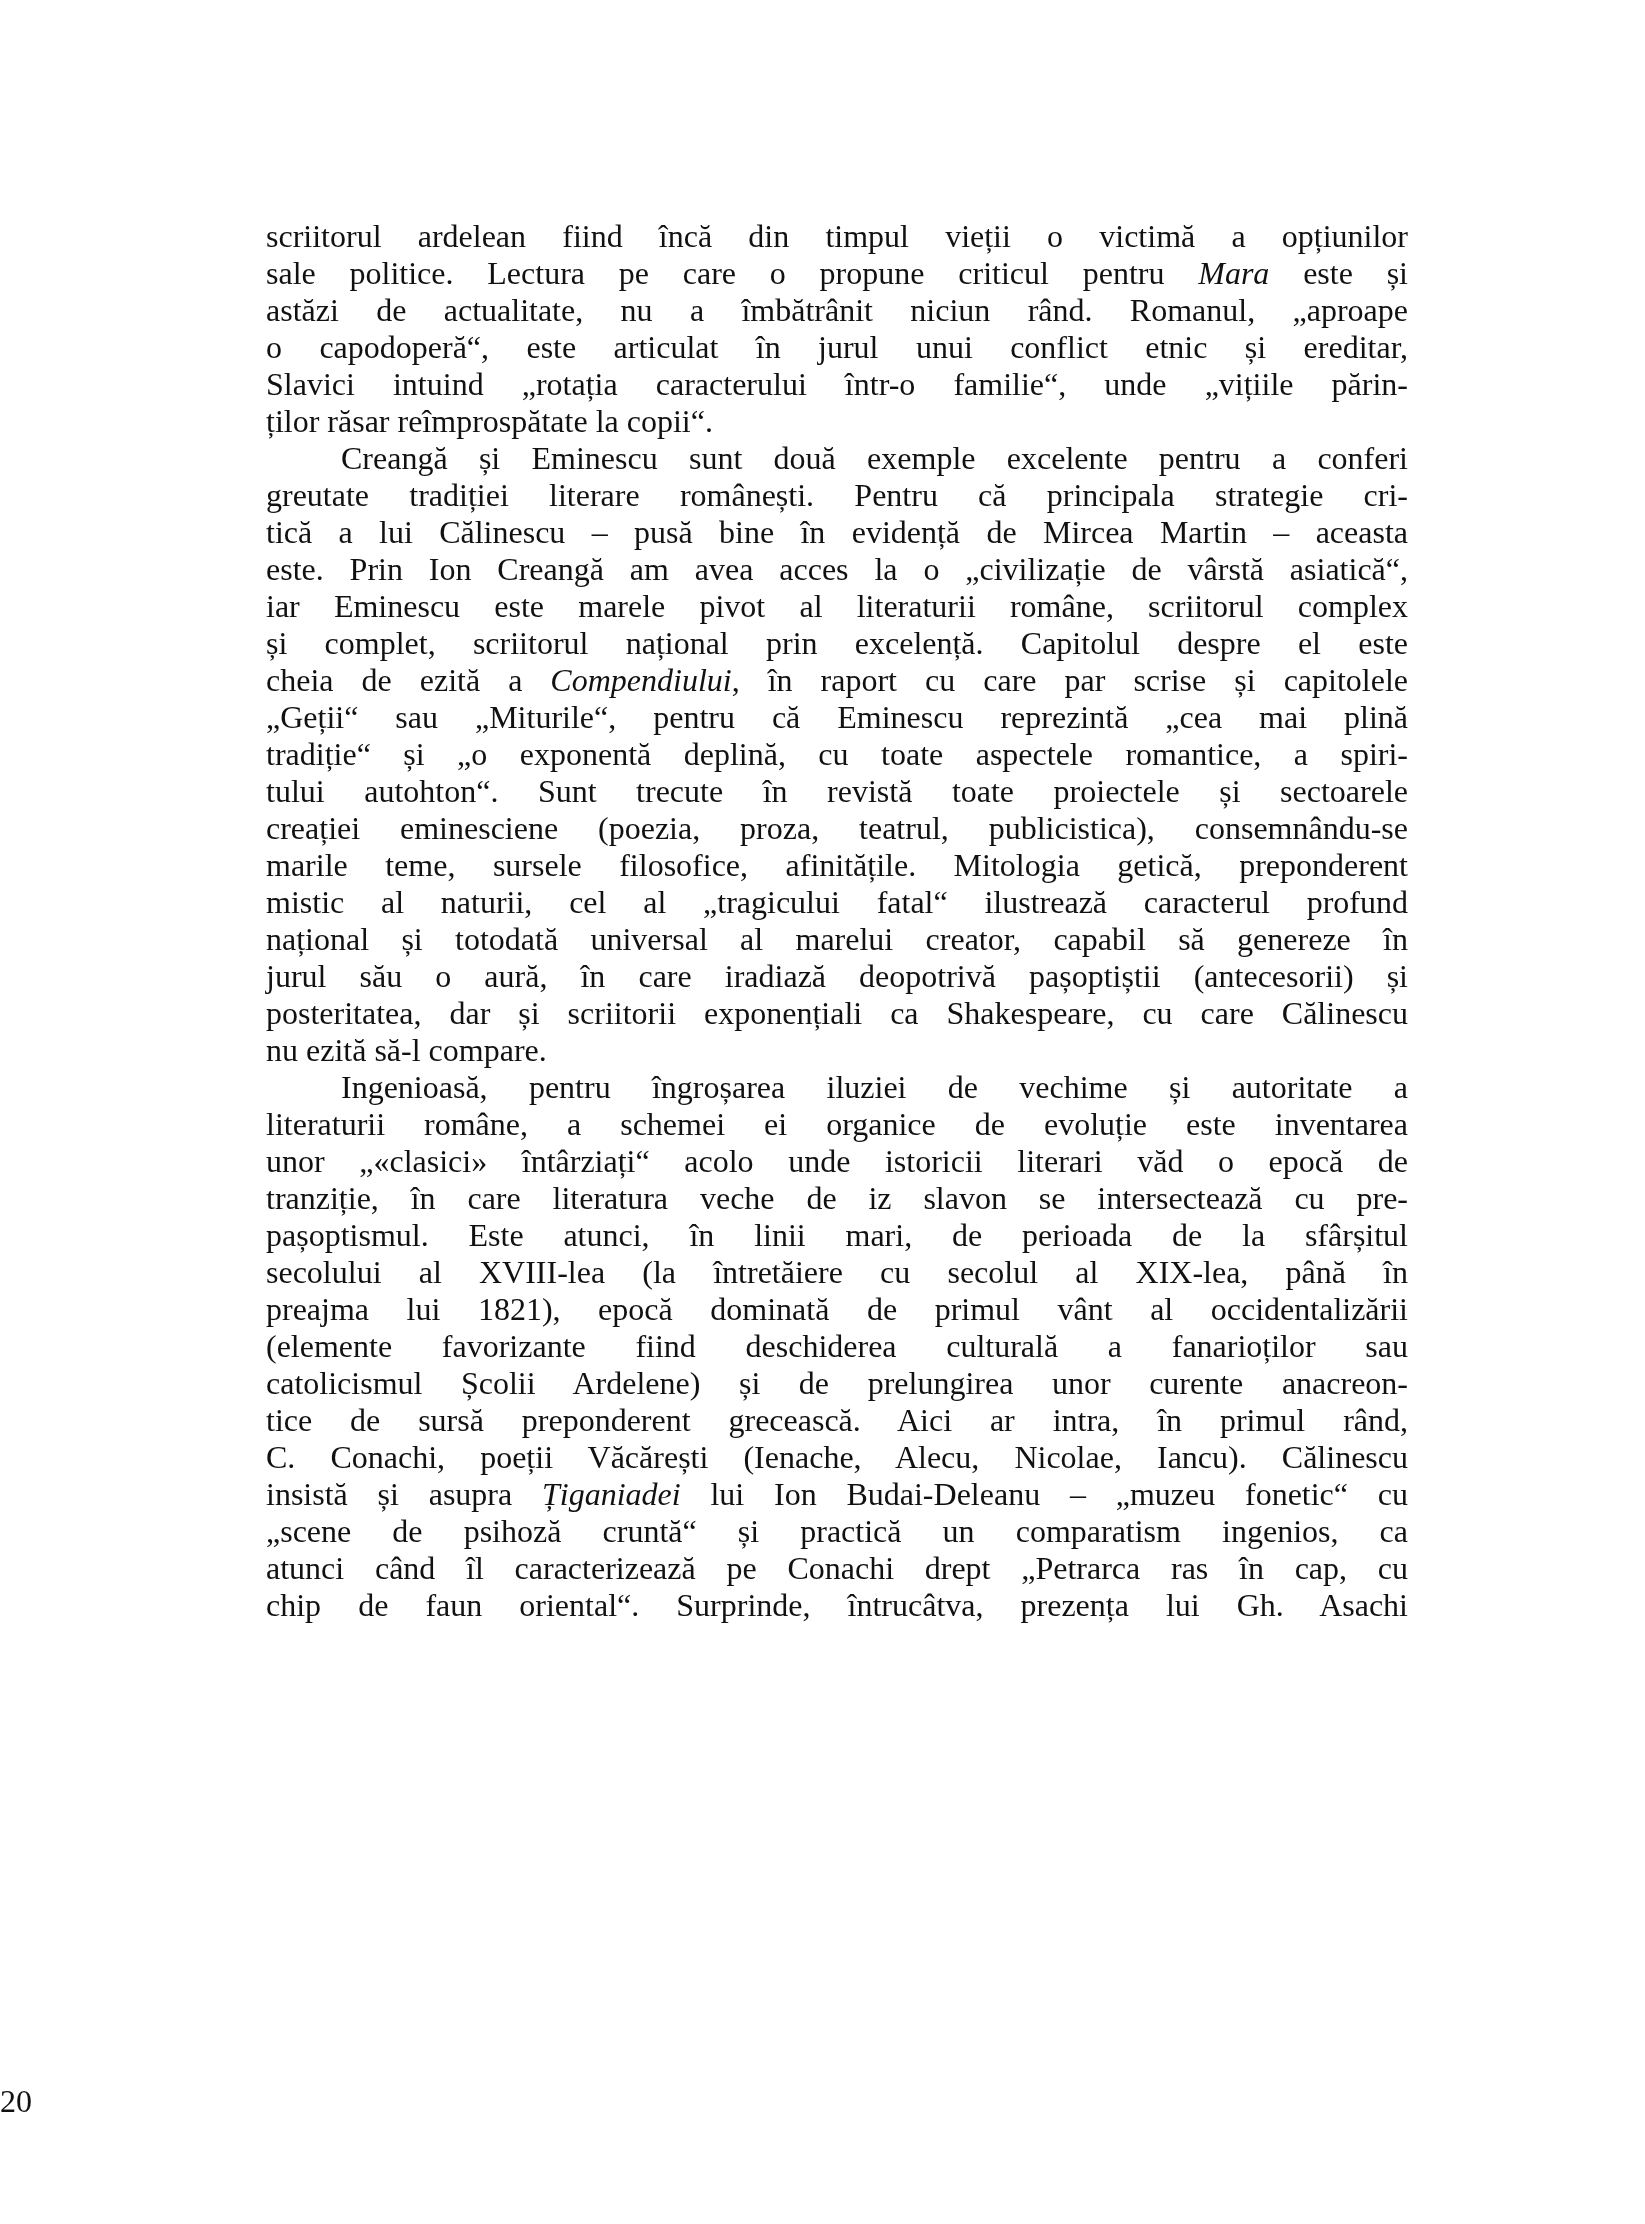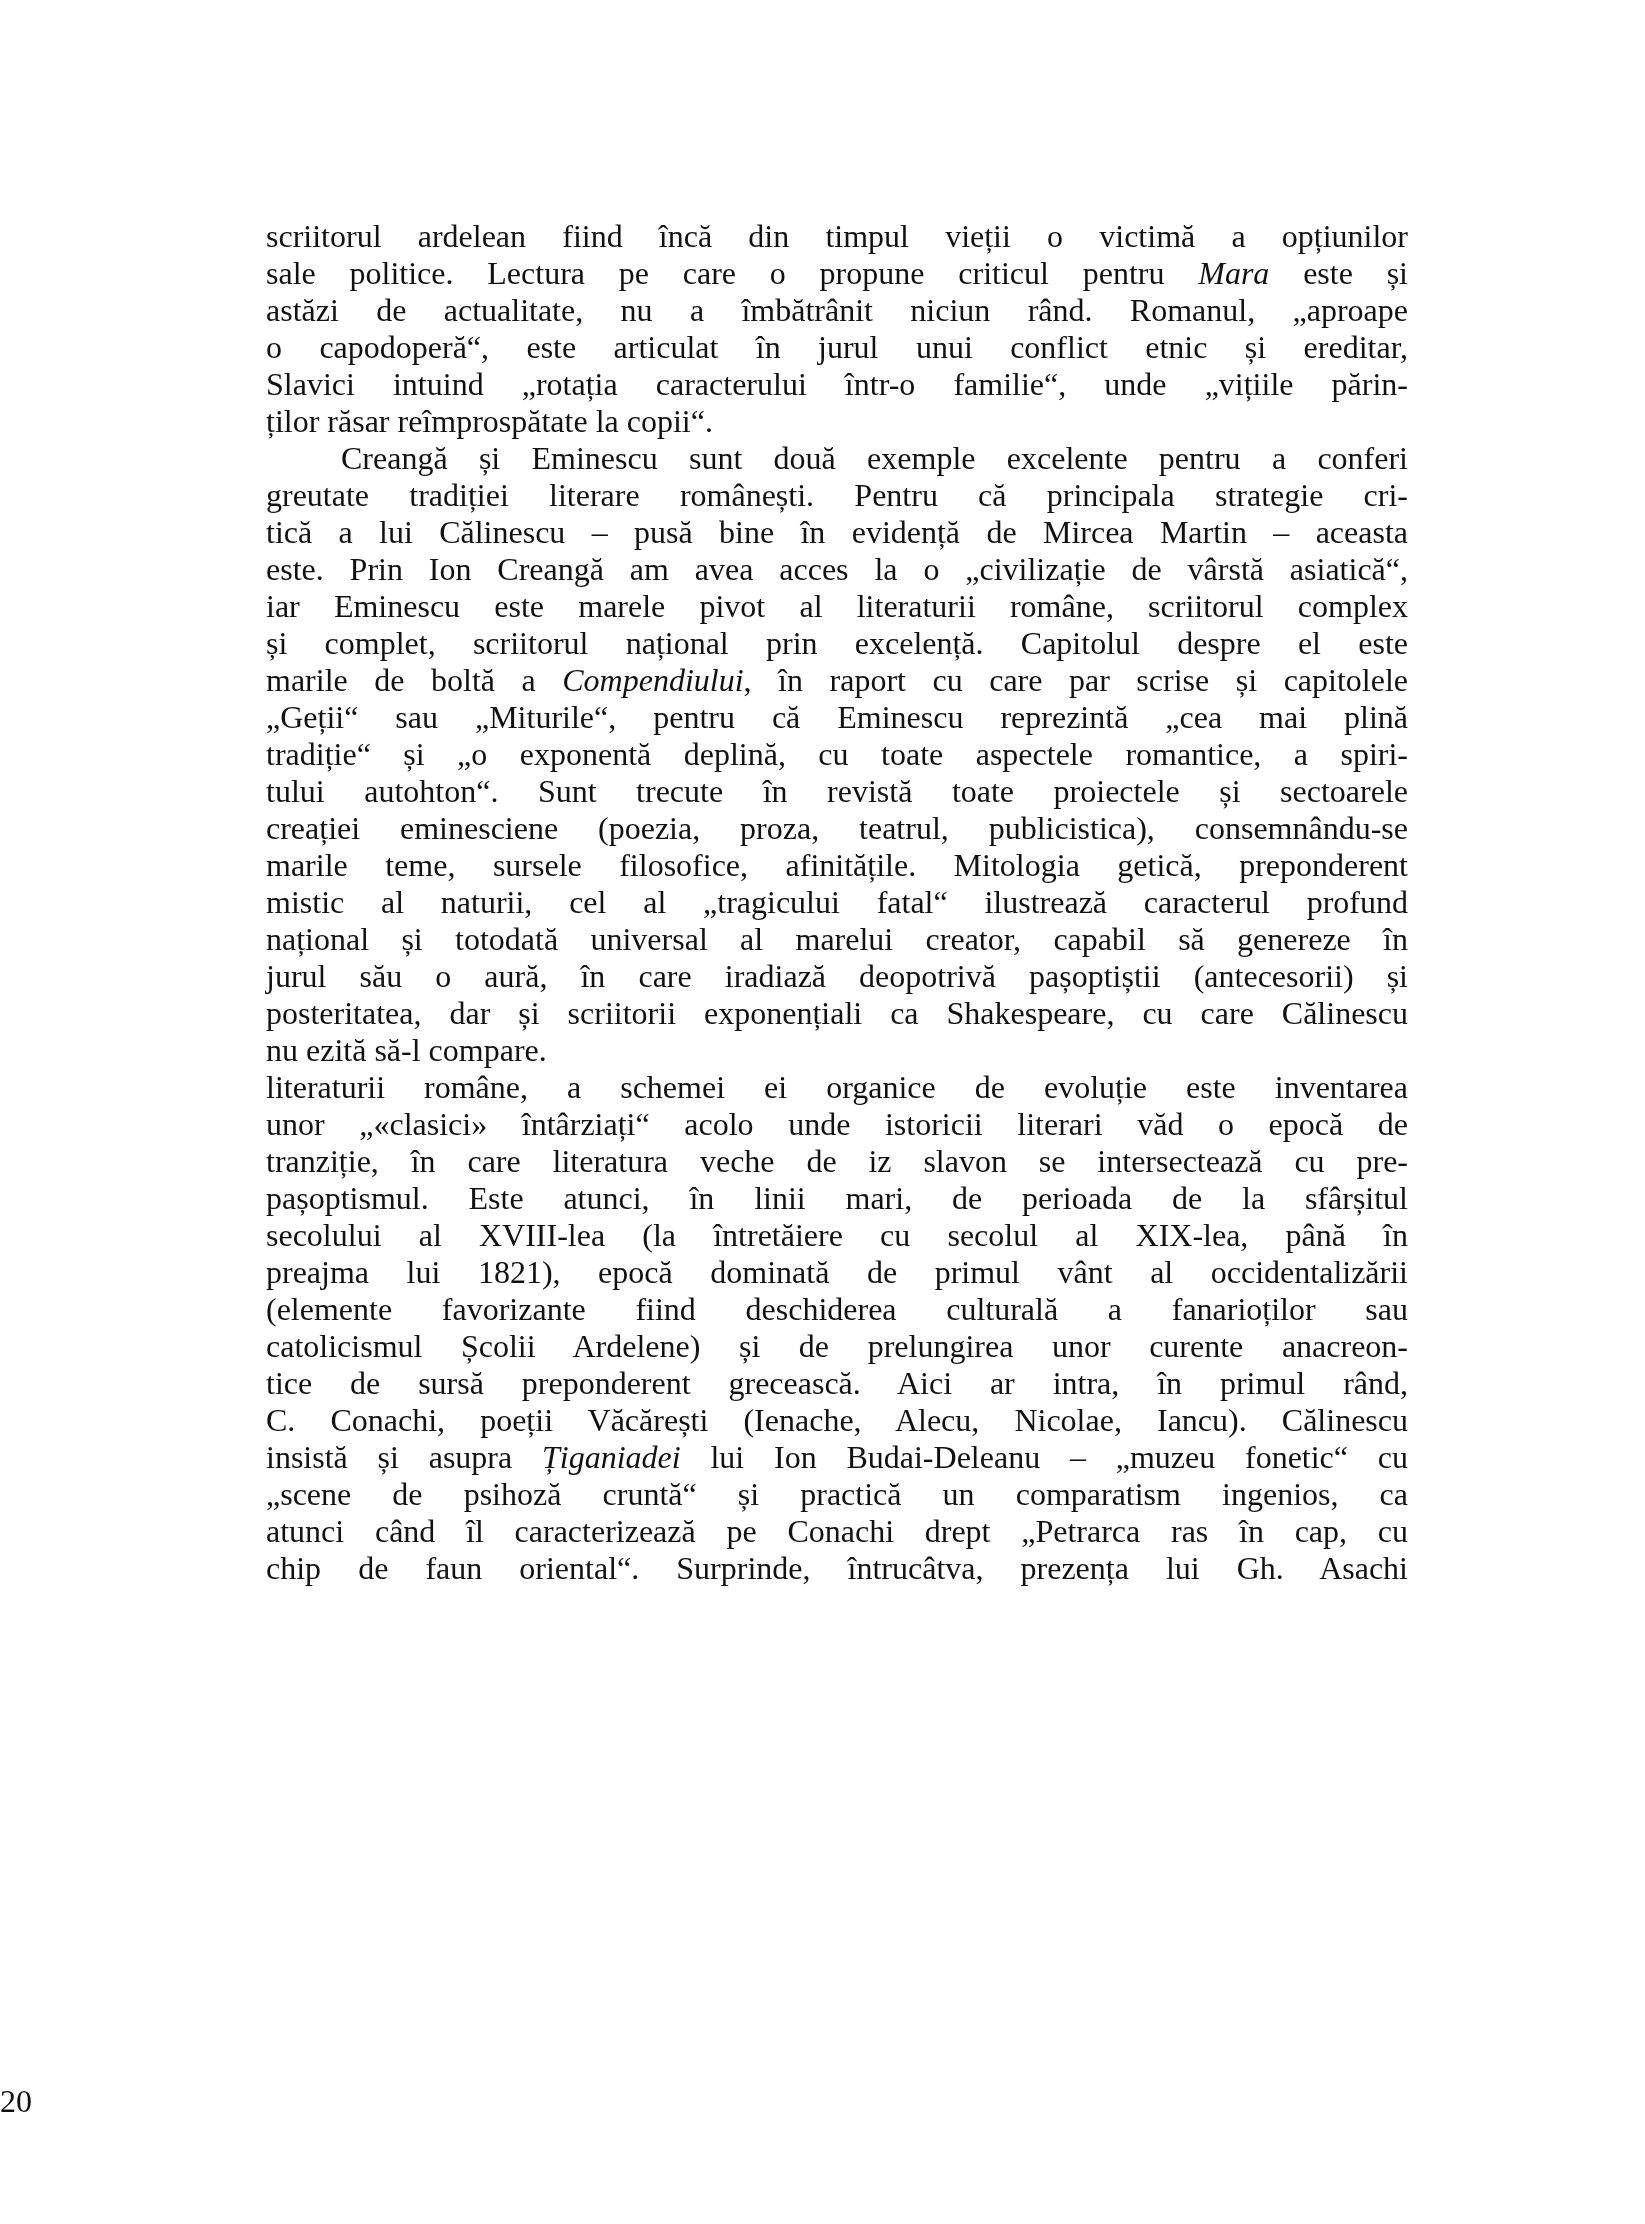--- a/index.html
+++ b/index.html
@@ -32,33 +32,34 @@
         <span class="line"><span>Slavici intuind „rotația caracterului într-o familie“, unde „vițiile părin-</span></span>
         <span class="line last"><span>ților răsar reîmprospătate la copii“.</span></span>
       </div>
       <div>
         <span class="line indent"><span>Creangă și Eminescu sunt două exemple excelente pentru a conferi</span></span>
         <span class="line"><span>greutate tradiției literare românești. Pentru că principala strategie cri-</span></span>
         <span class="line"><span>tică a lui Călinescu – pusă bine în evidență de Mircea Martin – aceasta</span></span>
         <span class="line"><span>este. Prin Ion Creangă am avea acces la o „civilizație de vârstă asiatică“,</span></span>
         <span class="line"><span>iar Eminescu este marele pivot al literaturii române, scriitorul complex</span></span>
         <span class="line"><span>și complet, scriitorul național prin excelență. Capitolul despre el este</span></span>
-        <span class="line"><span>marile de boltă a </span><i>Compendiului</i><span>, în raport cu care par scrise și capitolele</span></span>
+        <span class="line"><span>cheia de ezită a </span><i>Compendiului</i><span>, în raport cu care par scrise și capitolele</span></span>
         <span class="line"><span>„Geții“ sau „Miturile“, pentru că Eminescu reprezintă „cea mai plină</span></span>
         <span class="line"><span>tradiție“ și „o exponentă deplină, cu toate aspectele romantice, a spiri-</span></span>
         <span class="line"><span>tului autohton“. Sunt trecute în revistă toate proiectele și sectoarele</span></span>
         <span class="line"><span>creației eminesciene (poezia, proza, teatrul, publicistica), consemnându-se</span></span>
         <span class="line"><span>marile teme, sursele filosofice, afinitățile. Mitologia getică, preponderent</span></span>
         <span class="line"><span>mistic al naturii, cel al „tragicului fatal“ ilustrează caracterul profund</span></span>
         <span class="line"><span>național și totodată universal al marelui creator, capabil să genereze în</span></span>
         <span class="line"><span>jurul său o aură, în care iradiază deopotrivă pașoptiștii (antecesorii) și</span></span>
         <span class="line"><span>posteritatea, dar și scriitorii exponențiali ca Shakespeare, cu care Călinescu</span></span>
         <span class="line last"><span>nu ezită să-l compare.</span></span>
       </div>
       <div>
+        <span class="line indent"><span>Ingenioasă, pentru îngroșarea iluziei de vechime și autoritate a</span></span>
         <span class="line"><span>literaturii române, a schemei ei organice de evoluție este inventarea</span></span>
         <span class="line"><span>unor „«clasici» întârziați“ acolo unde istoricii literari văd o epocă de</span></span>
         <span class="line"><span>tranziție, în care literatura veche de iz slavon se intersectează cu pre-</span></span>
         <span class="line"><span>pașoptismul. Este atunci, în linii mari, de perioada de la sfârșitul</span></span>
         <span class="line"><span>secolului al XVIII-lea (la întretăiere cu secolul al XIX-lea, până în</span></span>
         <span class="line"><span>preajma lui 1821), epocă dominată de primul vânt al occidentalizării</span></span>
         <span class="line"><span>(elemente favorizante fiind deschiderea culturală a fanarioților sau</span></span>
         <span class="line"><span>catolicismul Școlii Ardelene) și de prelungirea unor curente anacreon-</span></span>
         <span class="line"><span>tice de sursă preponderent grecească. Aici ar intra, în primul rând,</span></span>
         <span class="line"><span>C. Conachi, poeții Văcărești (Ienache, Alecu, Nicolae, Iancu). Călinescu</span></span>

